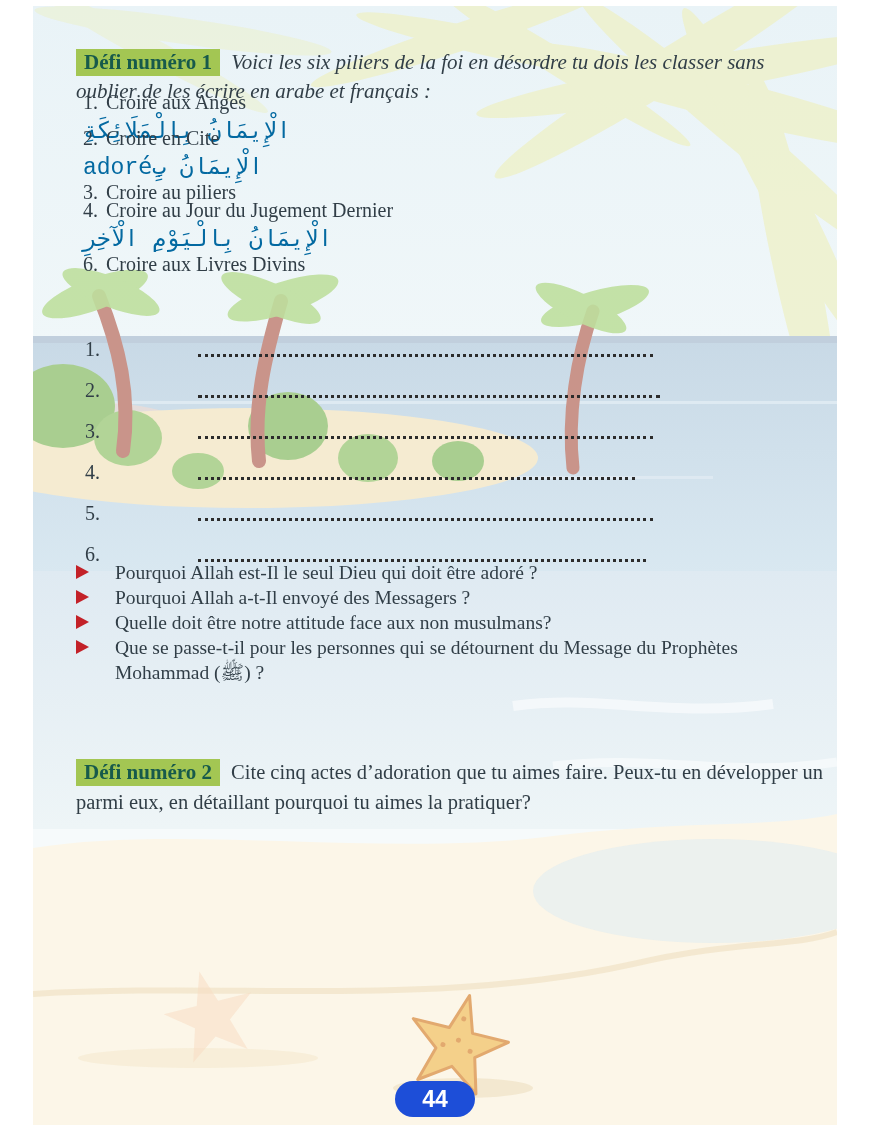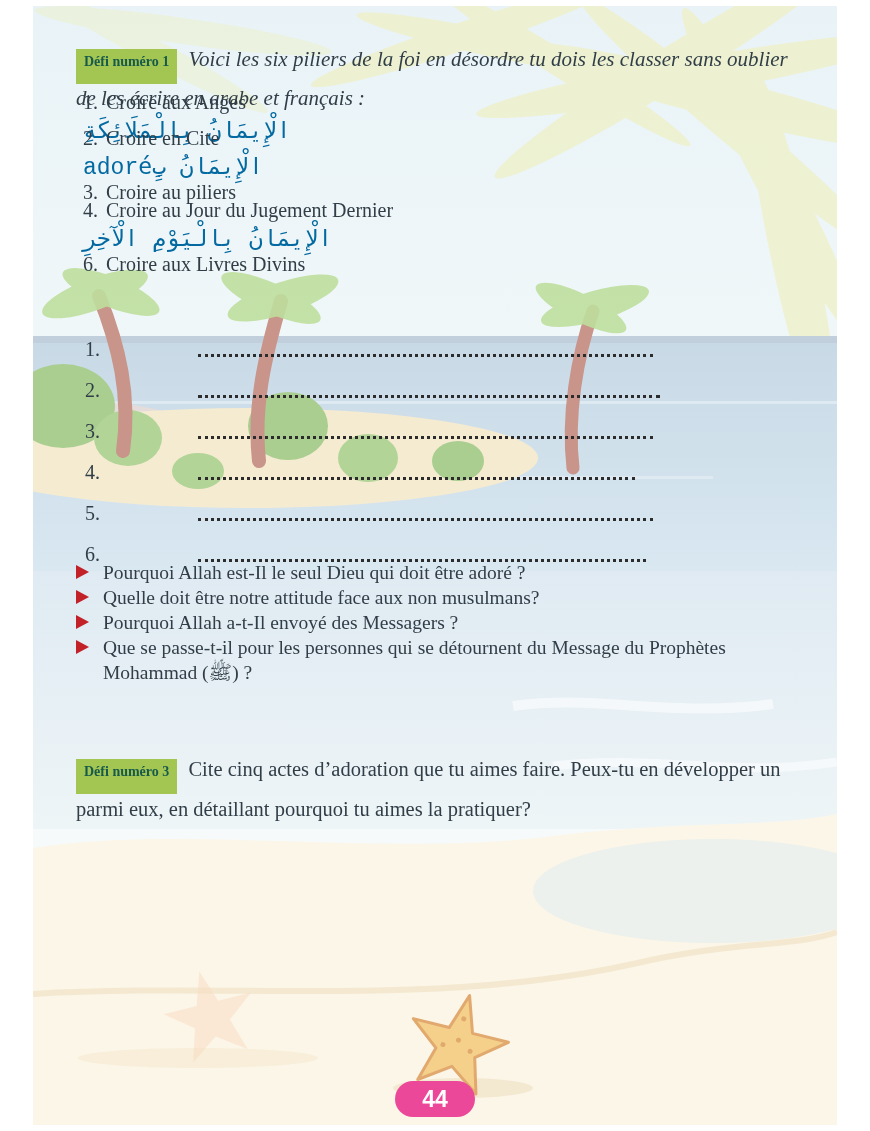--- a/index.html
+++ b/index.html
@@ -10,21 +10,21 @@
   }
   .page-inner{
     position:absolute;left:33px;top:6px;width:804px;height:1119px;
     background:#f6fafb;overflow:hidden;
   }
   .bg{position:absolute;left:0;top:0;width:804px;height:1119px;display:block;}
   .content{position:absolute;left:0;top:0;width:804px;height:1119px;}
 
   .hl{
     display:inline-block;background:#a3c653;color:#175a4b;font-weight:bold;
-    padding:1px 8px 10px 8px;font-size:14px;line-height:24px;margin-right:6px;margin-top:9px;
+    padding:1px 8px 2px 8px;font-size:21px;line-height:24px;margin-right:6px;margin-top:9px;
   }
   .intro{color:#313e47;font-size:21px;line-height:29px;margin:0;}
   .it{font-style:italic;}
 
   .sec-c1-intro{position:absolute;left:43px;top:34px;width:728px;}
 
   .pillars{position:absolute;left:50px;top:96px;width:712px;}
   .prow{display:flex;justify-content:center;align-items:baseline;height:36px;flex-direction:column;}
   .pfr{color:#313e47;font-size:20px;white-space:nowrap;}
   .pnum{margin-right:8px;}
@@ -38,34 +38,34 @@
   .anum{color:#313e47;font-size:20px;width:113px;line-height:24px;}
   .dots{height:8px;width:455px;border-bottom:3.5px dotted #2c2c2c;margin-bottom:4px;}
   .arow:nth-child(2) .dots{width:462px;}
   .arow:nth-child(4) .dots{width:437px;}
   .arow:nth-child(6) .dots{width:448px;}
 
   .sec-c2{position:absolute;left:43px;top:550px;width:730px;}
   .sec-c2 .intro{font-size:20.5px;line-height:29px;}
   .qlist{list-style:none;margin:4px 0 0 0;padding:0;}
   .qlist li{
-    position:relative;padding-left:27px;color:#313e47;
+    position:relative;padding-left:39px;color:#313e47;
     font-size:19.5px;line-height:25px;margin:0;
   }
   .tri{
     position:absolute;left:0;top:5px;width:0;height:0;
     border-left:13px solid #c32128;border-top:7px solid transparent;border-bottom:7px solid transparent;
   }
 
   .sec-c3{position:absolute;left:43px;top:744px;width:752px;}
   .sec-c3 .intro{font-size:20.5px;line-height:30px;}
 
   .page-badge{
     position:absolute;left:50%;transform:translateX(-50%);bottom:8px;
-    background:#ec4899;color:#ffffff;border-radius:18px;
+    background:#1d4ed8;color:#ffffff;border-radius:18px;
     min-width:80px;height:36px;display:flex;align-items:center;justify-content:center;
     font-family:"Liberation Sans","DejaVu Sans",sans-serif;font-weight:bold;font-size:23px;
   }
 </style>
 </head>
 <body>
 
 <div class="page-inner">
 
   <svg class="bg" viewBox="0 0 804 1119" aria-hidden="true">
@@ -207,29 +207,29 @@
       </div>
       <div class="arow">
         <span class="anum">6.</span>
         <span class="dots"></span>
       </div>
     </div>
 
     <div class="sec-c2">
       <ul class="qlist">
         <li><span class="tri"></span><span>Pourquoi Allah est-Il le seul Dieu qui doit être adoré ?</span></li>
+        <li><span class="tri"></span><span>Pourquoi Allah a-t-Il envoyé des Messagers ?</span></li>
         <li><span class="tri"></span><span>Quelle doit être notre attitude face aux non musulmans?</span></li>
-        <li><span class="tri"></span><span>Pourquoi Allah a-t-Il envoyé des Messagers ?</span></li>
         <li><span class="tri"></span><span>Que se passe-t-il pour les personnes qui se détournent du Message du Prophètes Mohammad (ﷺ) ?</span></li>
       </ul>
     </div>
 
     <div class="sec-c3">
       <p class="intro">
-        <span class="hl">Défi numéro 3</span>
+        <span class="hl">Défi numéro 2</span>
         <span>Cite cinq actes d’adoration que tu aimes faire. Peux-tu en développer un parmi eux, en détaillant pourquoi tu aimes la pratiquer?</span>
       </p>
     </div>
 
     <div class="page-badge">
       <span>44</span>
     </div>
 
   </div>
 </div>

